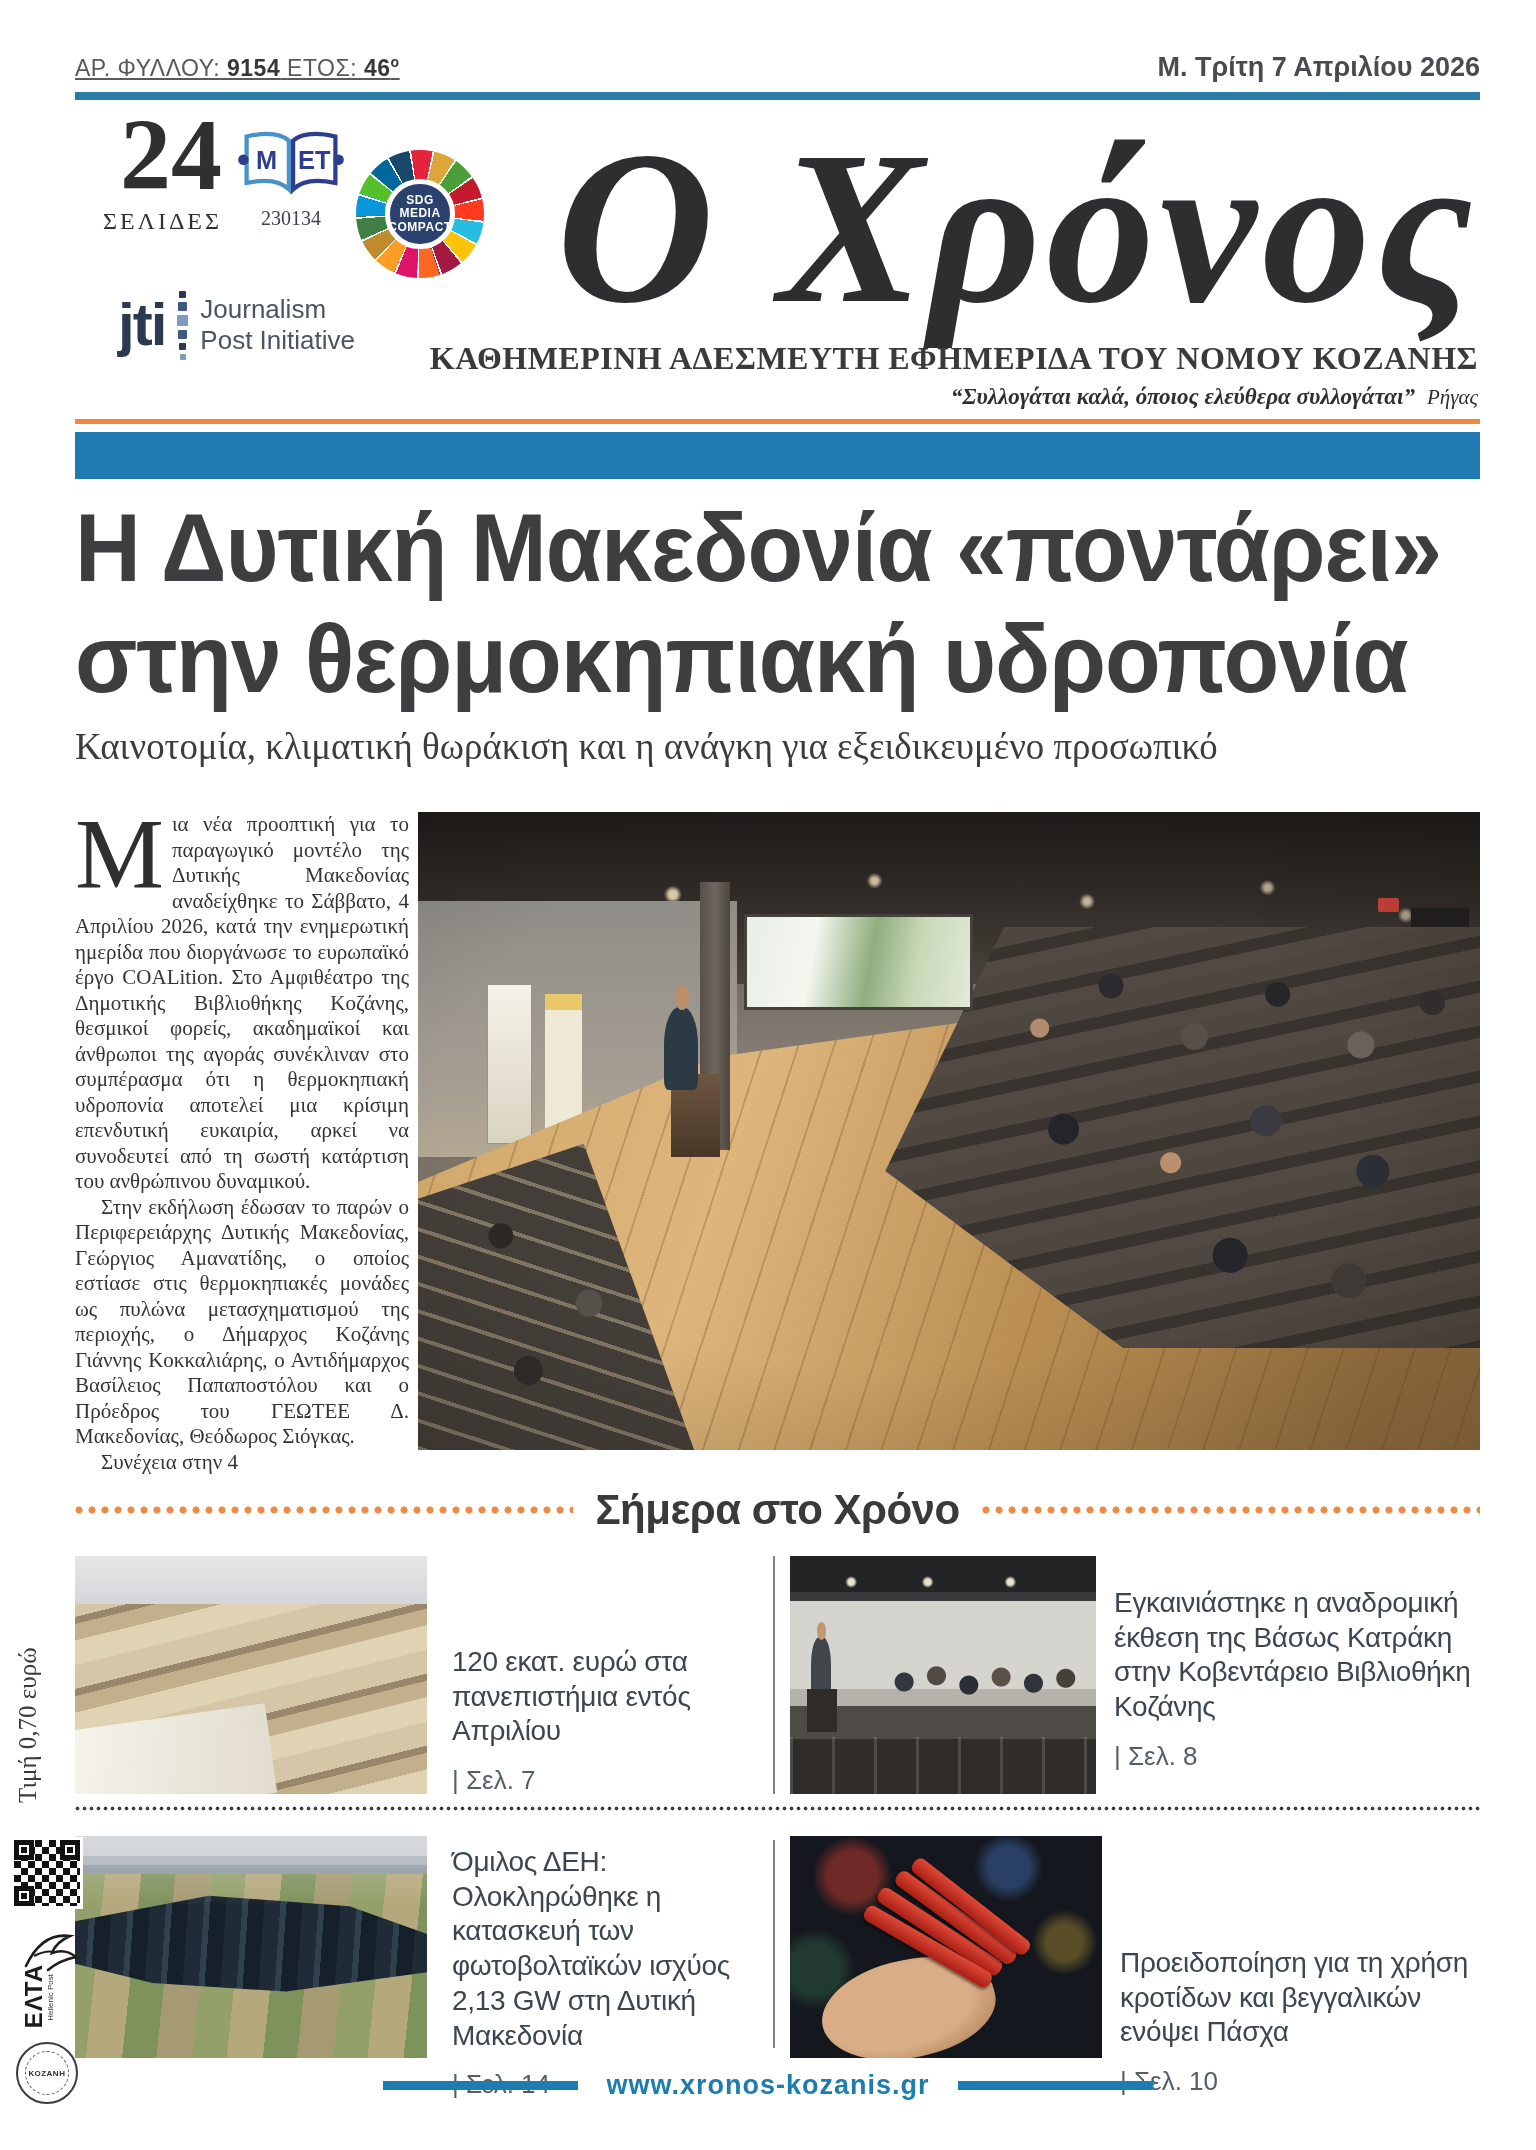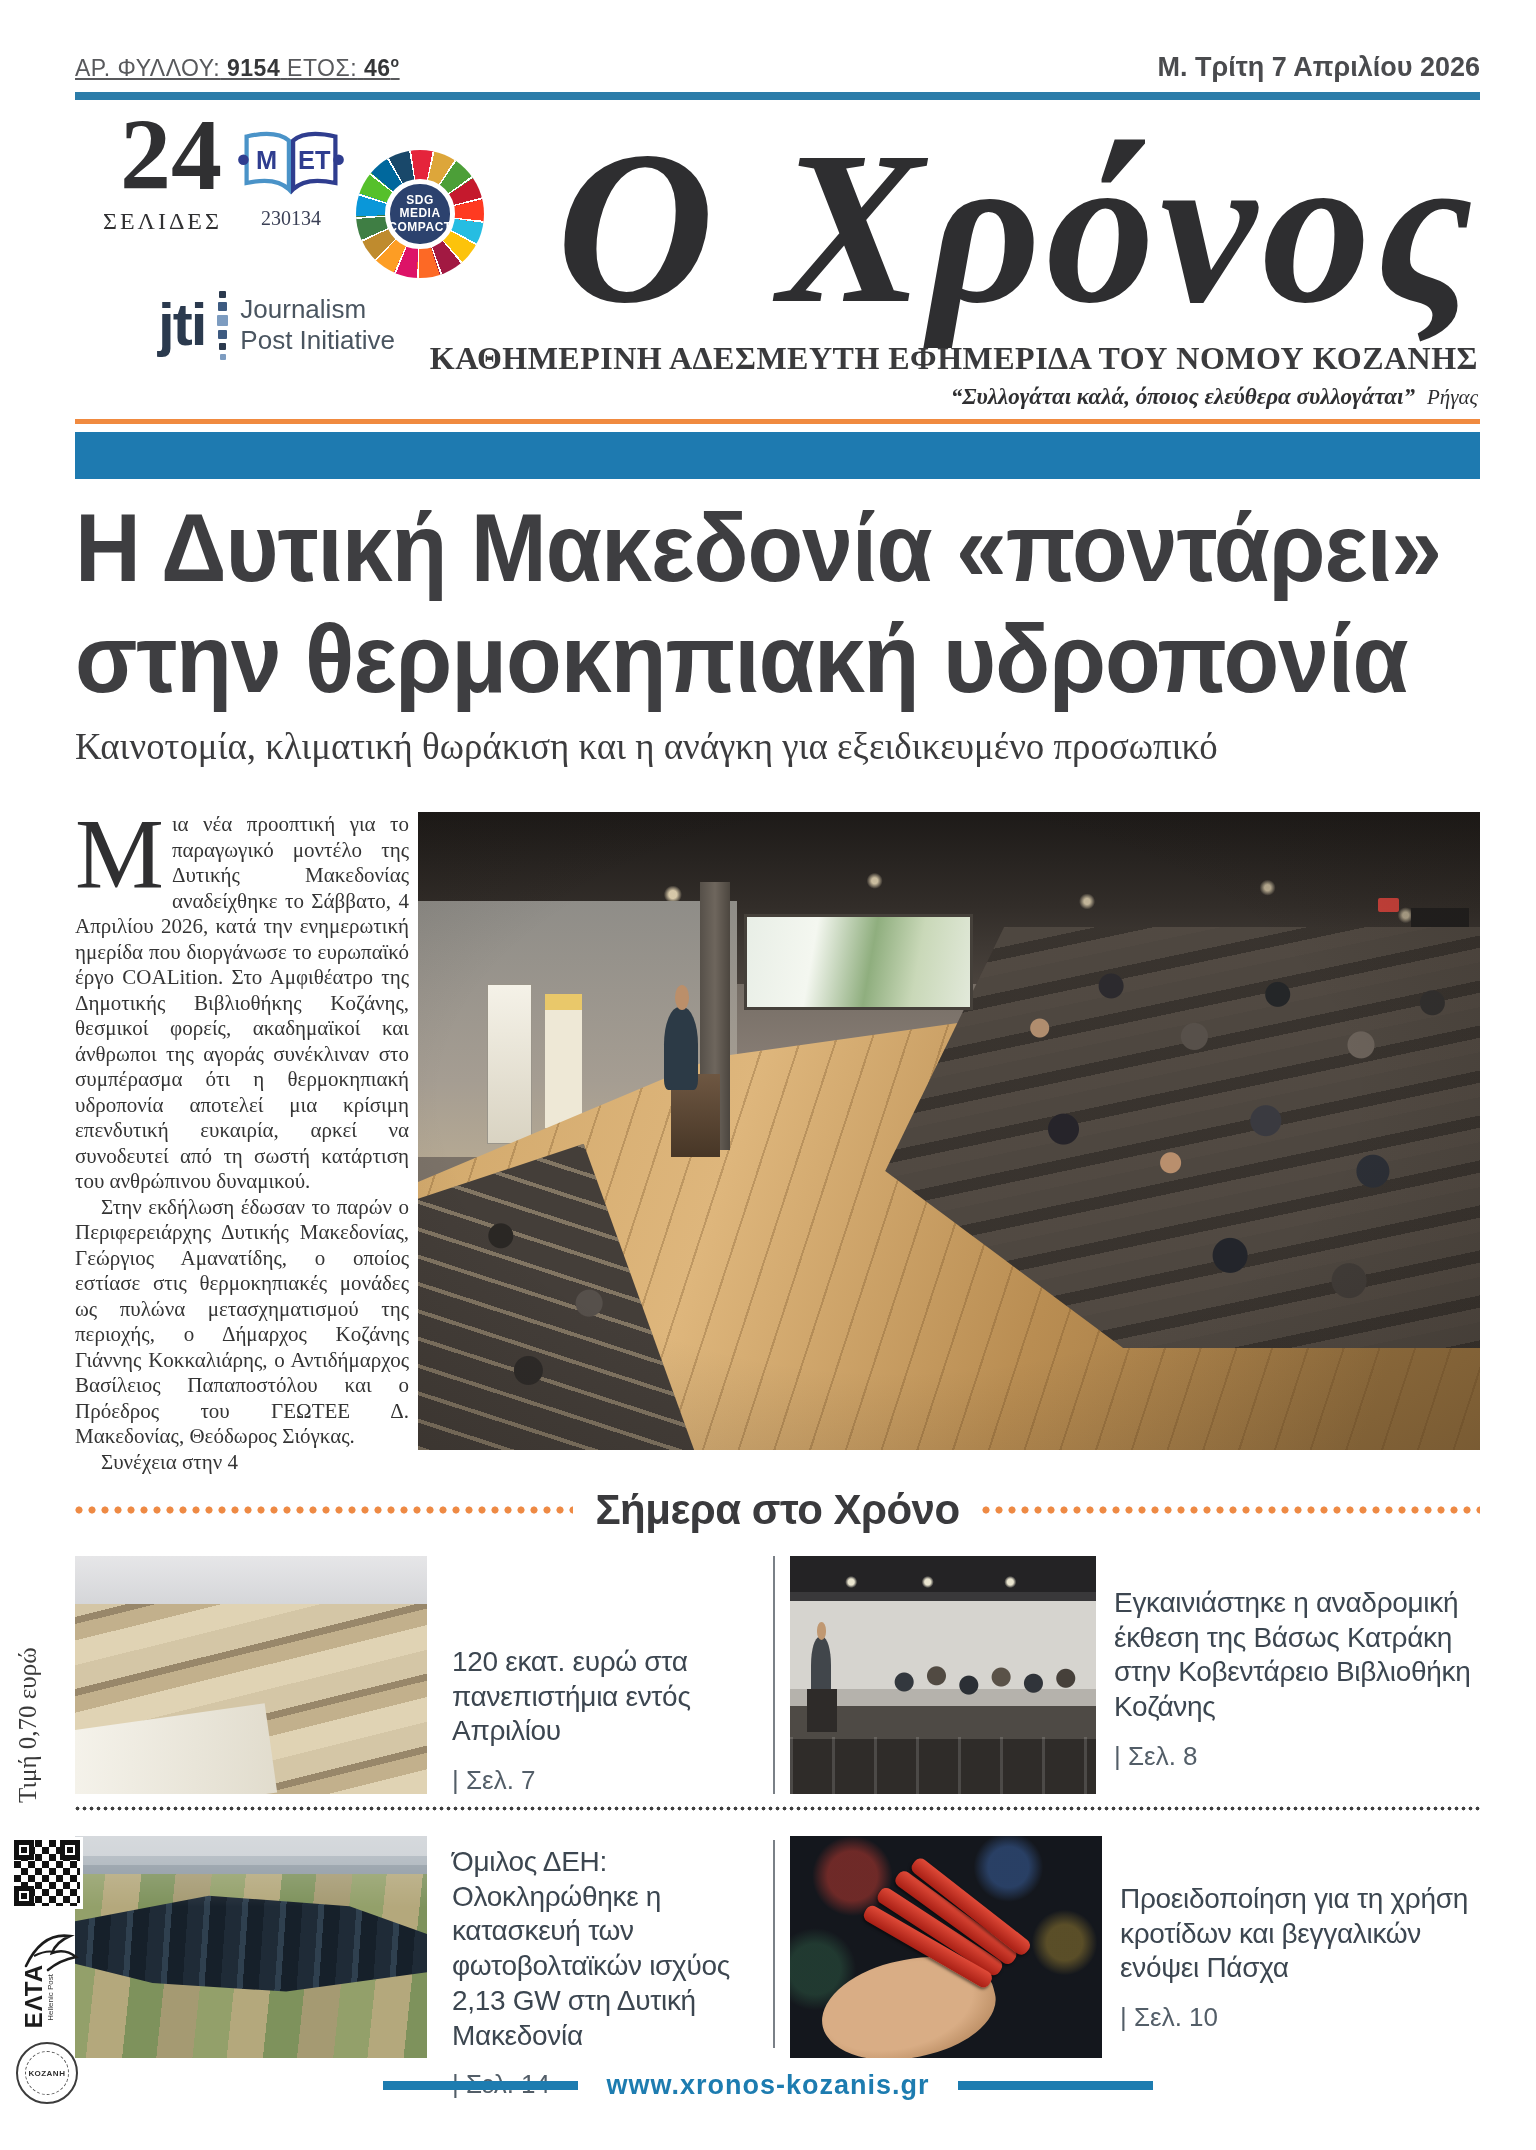--- a/index.html
+++ b/index.html
@@ -30,21 +30,21 @@
       #ff3a21 85deg 106deg,#26bde2 106deg 127deg,#fcc30b 127deg 148deg,#a21942 148deg 170deg,
       #fd6925 170deg 191deg,#dd1367 191deg 212deg,#fd9d24 212deg 233deg,#bf8b2e 233deg 254deg,
       #3f7e44 254deg 276deg,#0a97d9 276deg 297deg,#56c02b 297deg 318deg,#00689d 318deg 339deg,
       #19486a 339deg 360deg);}
   .sdg-wheel::before{content:'';position:absolute;inset:0;border-radius:50%;
     background:repeating-conic-gradient(from -8deg,rgba(255,255,255,0) 0 19.4deg,#fff 19.4deg 21.18deg);}
   .sdg-center{position:absolute;inset:23%;border-radius:50%;background:#2c426e;border:5px solid #fff;
     display:flex;flex-direction:column;align-items:center;justify-content:center;color:#fff;
     font-size:12px;font-weight:700;line-height:1.12;letter-spacing:.5px;}
 
-  .jti-block{position:absolute;left:118px;top:290px;display:flex;align-items:center;gap:12px;height:70px;margin-left:40px;}
+  .jti-block{position:absolute;left:118px;top:290px;display:flex;align-items:center;gap:12px;height:70px;}
   .jti-word{font-size:60px;font-weight:800;color:#2b3a4e;letter-spacing:-2px;line-height:1;}
   .jti-dots{display:flex;flex-direction:column;gap:4px;align-items:center;}
   .jti-dots i{display:block;border-radius:1px;}
   .jti-text{font-size:26px;color:#4a5560;line-height:1.18;}
 
   .paper-title{position:absolute;right:58px;top:128px;margin:0;white-space:nowrap;
     font-family:"Liberation Serif","DejaVu Serif",serif;font-style:italic;font-weight:700;
     font-size:218px;line-height:.92;color:#2e2e30;letter-spacing:5px;}
   .paper-subtitle{position:absolute;right:58px;top:340px;white-space:nowrap;
     font-family:"Liberation Serif",serif;font-weight:700;font-size:32px;letter-spacing:.5px;color:#3a3a3c;}
@@ -141,21 +141,21 @@
   .dotline{flex:1;height:10px;background-image:radial-gradient(circle at 4px 5px,#ee8a44 3.2px,transparent 3.9px);
     background-size:13px 10px;background-repeat:repeat-x;}
   .today-title{font-size:42px;font-weight:700;color:#3a3a3d;letter-spacing:-.5px;white-space:nowrap;}
 
   .teaser-title{font-size:28px;font-weight:400;color:#3c4650;line-height:1.24;letter-spacing:-.3px;}
   .page-ref{font-size:26px;color:#535e68;margin-top:16px;}
 
   .t-text1{position:absolute;left:452px;top:1645px;width:320px;}
   .t-text2{position:absolute;left:1114px;top:1586px;width:362px;}
   .t-text3{position:absolute;left:452px;top:1845px;width:332px;}
-  .t-text4{position:absolute;left:1120px;top:1882px;width:358px;}
+  .t-text4{position:absolute;left:1120px;top:1946px;width:358px;}
 
   .vline{position:absolute;width:2px;background:#7a8087;}
   .vline1{left:773px;top:1556px;height:238px;}
   .vline2{left:773px;top:1840px;height:208px;}
   .dotsep{position:absolute;left:75px;top:1806px;width:1405px;height:5px;
     background-image:radial-gradient(circle at 2.5px 2.5px,#3f3f3f 1.7px,transparent 2.2px);
     background-size:7px 5px;background-repeat:repeat-x;}
 
   
   .timg{position:absolute;overflow:hidden;}

